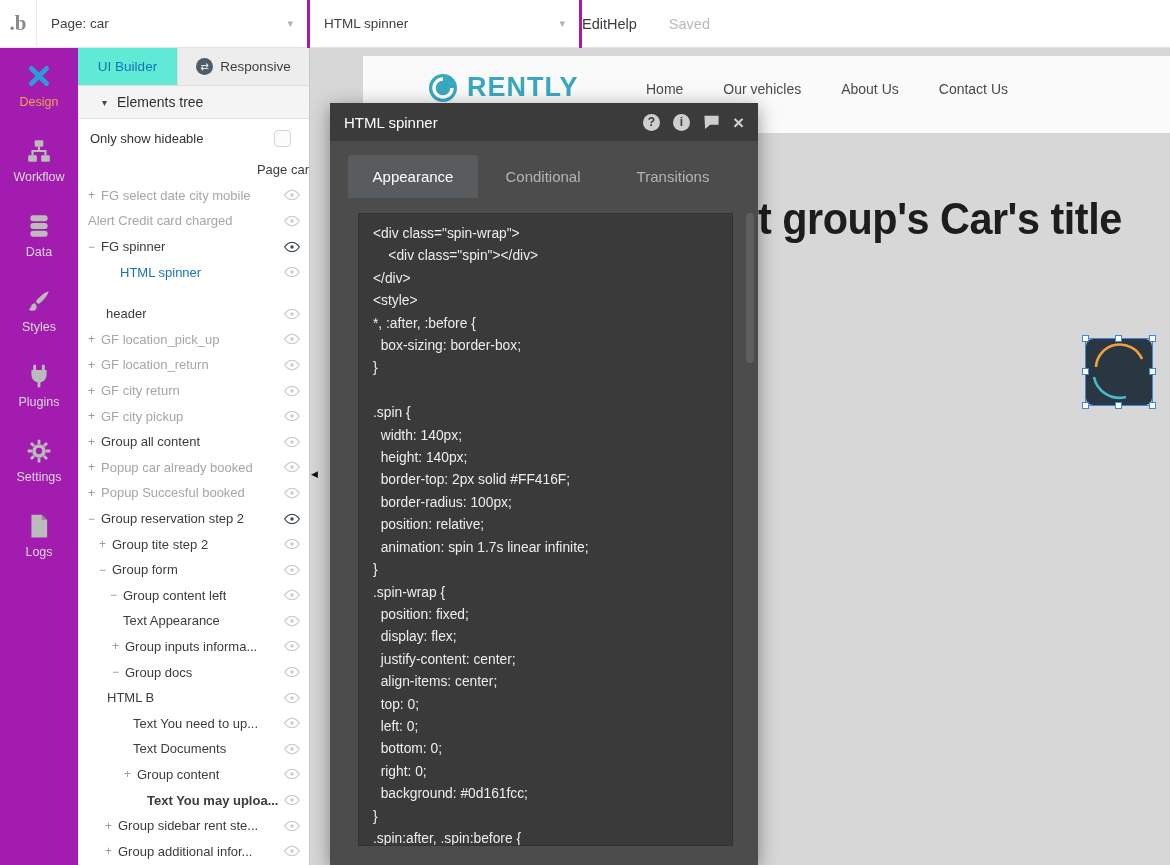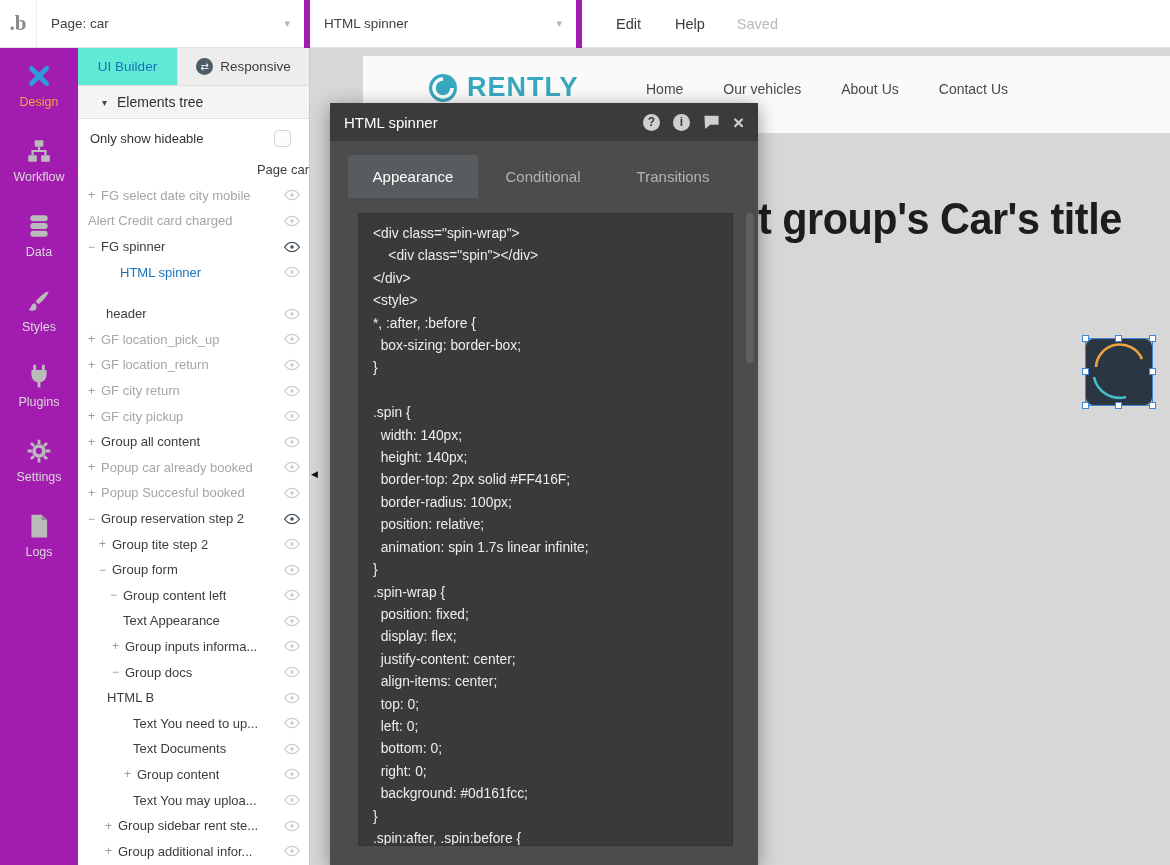--- a/index.html
+++ b/index.html
@@ -7,25 +7,25 @@
   body { font-family:"Liberation Sans", sans-serif; background:#d7d7d7; overflow:hidden; }
   .app { position:relative; width:1170px; height:865px; overflow:hidden; }
 
   
   .topbar { position:absolute; top:0; left:0; width:1170px; height:48px; background:#fff;
             border-bottom:1px solid #e2e2e2; z-index:20; display:flex; align-items:center; }
   .logo { width:36px; height:48px; display:flex; align-items:center; justify-content:center;
           font-family:"Liberation Serif", serif; font-weight:bold; font-size:21px; color:#8a8a8a; }
   .tb-sel { height:48px; display:flex; align-items:center; justify-content:space-between;
             padding:0 14px; font-size:13.5px; color:#3f3f3f; border-left:1px solid #ececec;
-            border-right:6px solid #a21caf; cursor:pointer; }
+            border-right:3px solid #a21caf; cursor:pointer; }
   .tb-sel.page { width:274px; }
   .tb-sel.elem { width:272px; border-left:none; }
   .chev { color:#b3b3b3; font-size:11px; margin-left:8px; }
-  .tb-menu { margin-left:34px; font-size:14.5px; color:#3a3a3a; cursor:pointer; }
+  .tb-menu { font-size:14.5px; color:#3a3a3a; cursor:pointer; }
   .tb-saved { margin-left:32px; font-size:14.5px; color:#b9b9b9; }
 
   
   .sidebar { position:absolute; top:48px; left:0; width:78px; height:817px; background:#a21caf; z-index:15; }
   .sb-item { height:75px; display:flex; flex-direction:column; align-items:center; justify-content:center;
              gap:6px; cursor:pointer; }
   .sb-icon { width:26px; height:26px; display:block; }
   .sb-icon svg { width:100%; height:100%; display:block; }
   .sb-label { font-size:12.5px; color:#d9d9d9; }
   .sb-item.active .sb-label { color:#efa44a; }
@@ -422,21 +422,21 @@
         <div class="tree-row normal" style="padding-left: 46px;">
           <span class="exp">+</span>
           <span class="tree-label">Group content</span>
           <span class="eye gray">
             <svg viewBox="0 0 24 16" width="16" height="11">
               <path d="M1 8C4.5 2.8 8.2 1 12 1s7.5 1.8 11 7c-3.5 5.2-7.2 7-11 7S4.5 13.2 1 8z" fill="none" stroke="currentColor" stroke-width="2"></path>
               <circle cx="12" cy="8" r="2.6" fill="currentColor"></circle>
             </svg>
           </span>
         </div>
-        <div class="tree-row normal" style="padding-left: 55px;">
+        <div class="tree-row normal" style="padding-left: 69px; font-weight: bold;">
           <span class="tree-label">Text You may uploa...</span>
           <span class="eye gray">
             <svg viewBox="0 0 24 16" width="16" height="11">
               <path d="M1 8C4.5 2.8 8.2 1 12 1s7.5 1.8 11 7c-3.5 5.2-7.2 7-11 7S4.5 13.2 1 8z" fill="none" stroke="currentColor" stroke-width="2"></path>
               <circle cx="12" cy="8" r="2.6" fill="currentColor"></circle>
             </svg>
           </span>
         </div>
         <div class="tree-row normal" style="padding-left: 27px;">
           <span class="exp">+</span>

